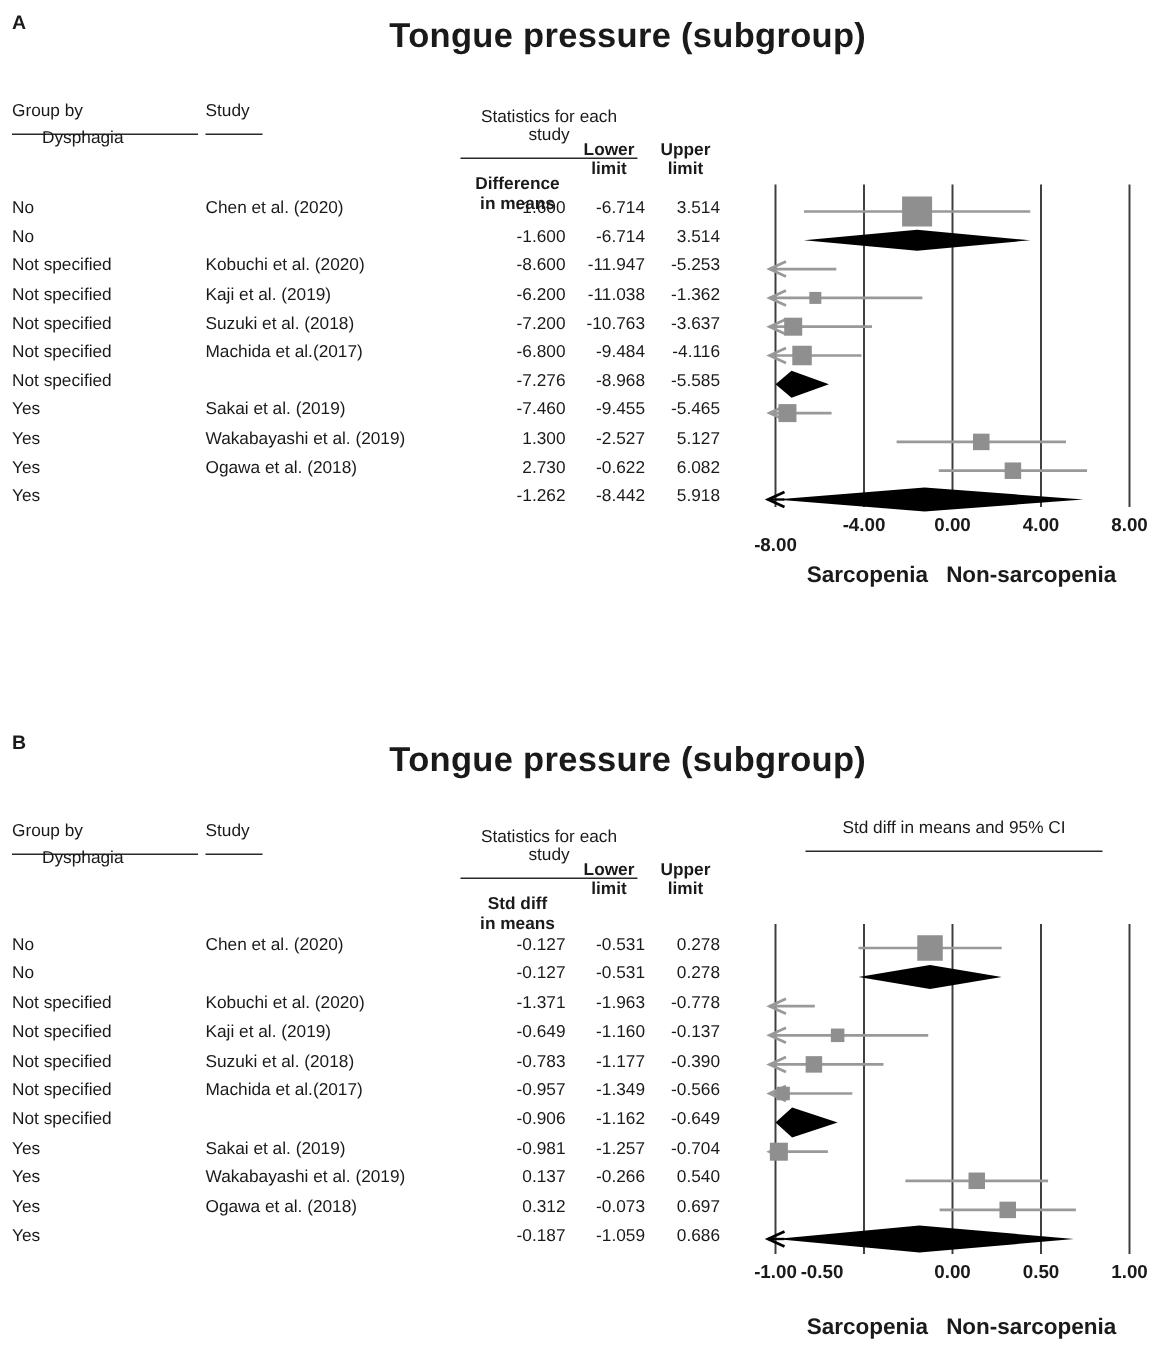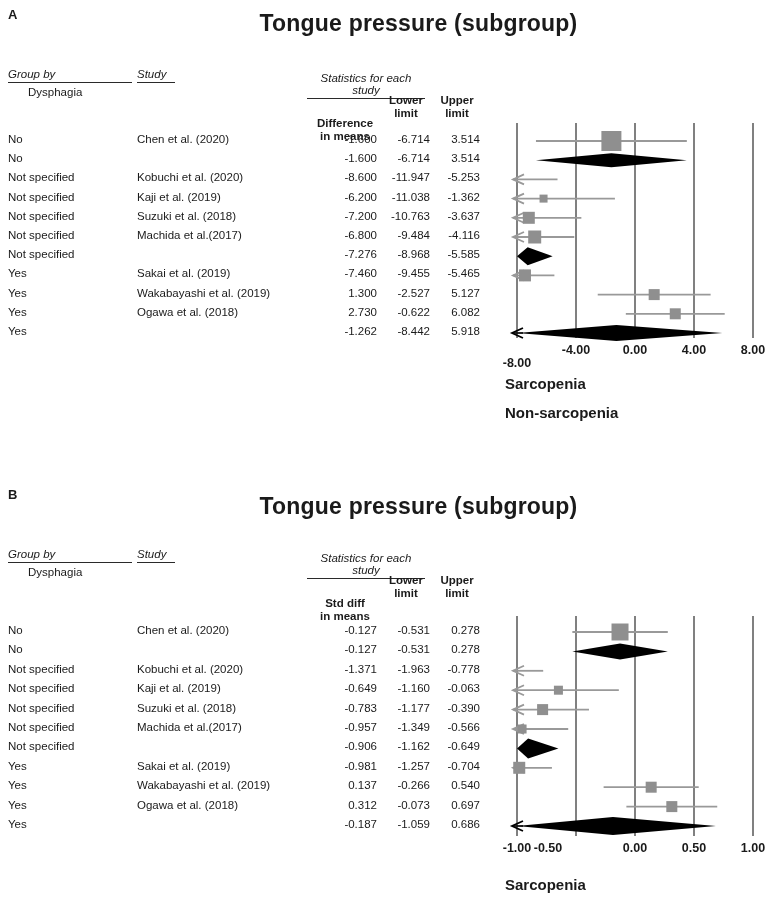--- a/index.html
+++ b/index.html
@@ -3,21 +3,21 @@
 <meta charset="utf-8">
 <style>
   html,body{margin:0;padding:0;}
   body{width:779px;height:905px;background:#ffffff;position:relative;
        font-family:"Liberation Sans",sans-serif;color:#1a1a1a;overflow:hidden;}
   .panel{position:absolute;left:0;width:779px;}
   .plabel{position:absolute;left:8px;top:7px;font-size:13px;font-weight:bold;}
   .title{position:absolute;left:0;width:779px;text-align:center;margin:9px;
          font-size:23px;font-weight:bold;letter-spacing:.2px;padding-left:20px;}
   .hcell{position:absolute;font-size:11.5px;}
-  .u{border-bottom:1.2px solid #2a2a2a;padding-bottom:2px;font-style:italic;}
+  .u{border-bottom:1.2px solid #2a2a2a;padding-bottom:9px;}
   .h-groupby{left:8px;top:68px;width:124px;}
   .h-dysphagia{left:8px;top:86px;padding-left:20px;}
   .h-study{left:137px;top:68px;width:38px;}
   .h-stats{left:307px;top:72px;width:118px;text-align:center;}
   .h-ci{left:537px;top:66px;width:198px;text-align:center;}
   .colh{position:absolute;top:94px;font-size:11.5px;font-weight:bold;
         text-align:center;line-height:13px;white-space:pre-line;}
   .c1{left:305px;width:80px;margin-top:23px;}
   .c2{left:378px;width:56px;}
   .c3{left:428px;width:58px;}
@@ -26,21 +26,21 @@
   .tg{position:absolute;left:8px;white-space:nowrap;}
   .ts{position:absolute;left:137px;white-space:nowrap;}
   .tn{position:absolute;text-align:right;white-space:nowrap;}
   .n1{left:310px;width:67px;}
   .n2{left:380px;width:50px;}
   .n3{left:428px;width:52px;}
   svg.plot{position:absolute;left:0;top:0;}
   .tick{position:absolute;width:64px;text-align:center;
         font-size:12.5px;font-weight:bold;}
   .favors{position:absolute;left:505px;width:272px;display:flex;
-          justify-content:center;gap:12px;font-size:15px;font-weight:bold;flex-direction:column;}
+          justify-content:center;gap:12px;font-size:15px;font-weight:bold;}
 </style>
 </head>
 <body>
 
 <section class="panel" style="top:0;height:480px;">
   <div class="plabel">A</div>
   <h1 class="title" style="top:1px;">Tongue pressure (subgroup)</h1>
 
   <div class="hcell u h-groupby">Group by</div>
   <div class="hcell h-dysphagia">Dysphagia</div>
@@ -178,20 +178,21 @@
 </section>
 
 <section class="panel" style="top:480px;height:425px;">
   <div class="plabel">B</div>
   <h1 class="title" style="top:4px;">Tongue pressure (subgroup)</h1>
 
   <div class="hcell u h-groupby">Group by</div>
   <div class="hcell h-dysphagia">Dysphagia</div>
   <div class="hcell u h-study">Study</div>
   <div class="hcell u h-stats">Statistics for each study</div>
+  <div class="hcell u h-ci">Std diff in means and 95% CI</div>
   <div class="colh c1">Std diff
 in means</div>
   <div class="colh c2">Lower
 limit</div>
   <div class="colh c3">Upper
 limit</div>
 
   <div class="rows">
       <div class="trow" style="top: 144px;">
         <span class="tg">No</span>
@@ -212,21 +213,21 @@
         <span class="ts">Kobuchi et al. (2020)</span>
         <span class="tn n1">-1.371</span>
         <span class="tn n2">-1.963</span>
         <span class="tn n3">-0.778</span>
       </div>
       <div class="trow" style="top: 202.2px;">
         <span class="tg">Not specified</span>
         <span class="ts">Kaji et al. (2019)</span>
         <span class="tn n1">-0.649</span>
         <span class="tn n2">-1.160</span>
-        <span class="tn n3">-0.063</span>
+        <span class="tn n3">-0.137</span>
       </div>
       <div class="trow" style="top: 221.6px;">
         <span class="tg">Not specified</span>
         <span class="ts">Suzuki et al. (2018)</span>
         <span class="tn n1">-0.783</span>
         <span class="tn n2">-1.177</span>
         <span class="tn n3">-0.390</span>
       </div>
       <div class="trow" style="top: 241px;">
         <span class="tg">Not specified</span>

